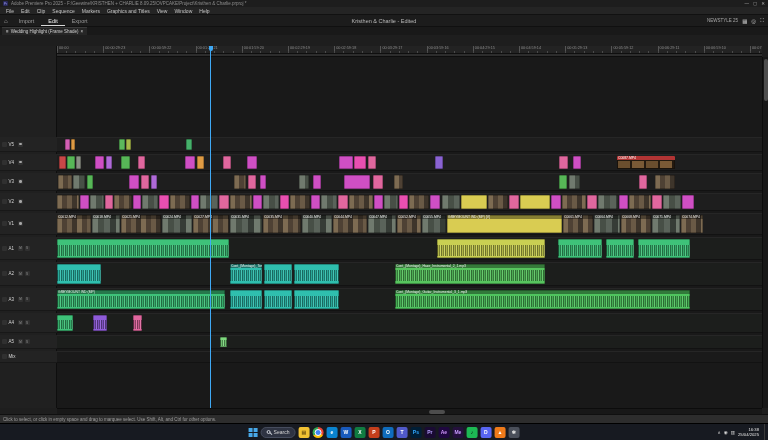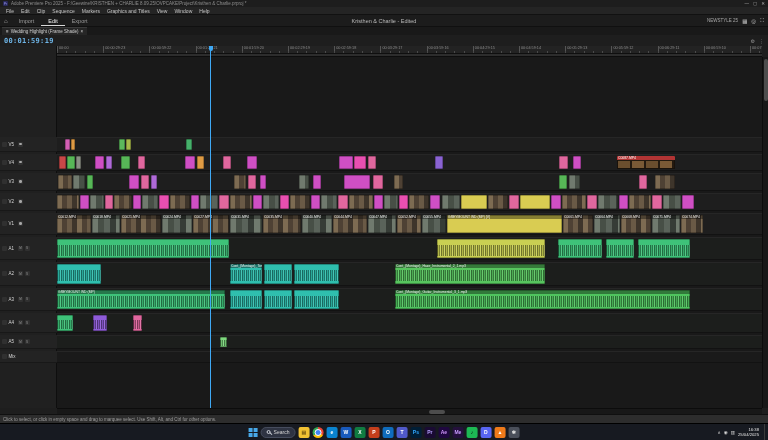--- a/index.html
+++ b/index.html
@@ -161,27 +161,20 @@
 
   <div class="paneltab-row">
     <div class="panel-tab">
       <span>≡</span>
       <span>Wedding Highlight (Frame Shade)</span>
       <span>×</span>
     </div>
   </div>
 
   <div class="timeline">
-    <div class="tl-header">
-      <span class="timecode">00:01:59:19</span>
-      <span class="tl-hicons">
-        <span>⚙</span>
-        <span>⋮</span>
-      </span>
-    </div>
     <div class="tl-corner"></div>
     <div class="tl-ruler">
         <div class="tick" style="left: 0px;"><span>00:00</span></div>
         <div class="tick" style="left: 46.2px;"><span>00:00:29:23</span></div>
         <div class="tick" style="left: 92.4px;"><span>00:00:59:22</span></div>
         <div class="tick" style="left: 138.6px;"><span>00:01:29:21</span></div>
         <div class="tick" style="left: 184.8px;"><span>00:01:59:20</span></div>
         <div class="tick" style="left: 231px;"><span>00:02:29:19</span></div>
         <div class="tick" style="left: 277.2px;"><span>00:02:59:18</span></div>
         <div class="tick" style="left: 323.4px;"><span>00:03:29:17</span></div>

